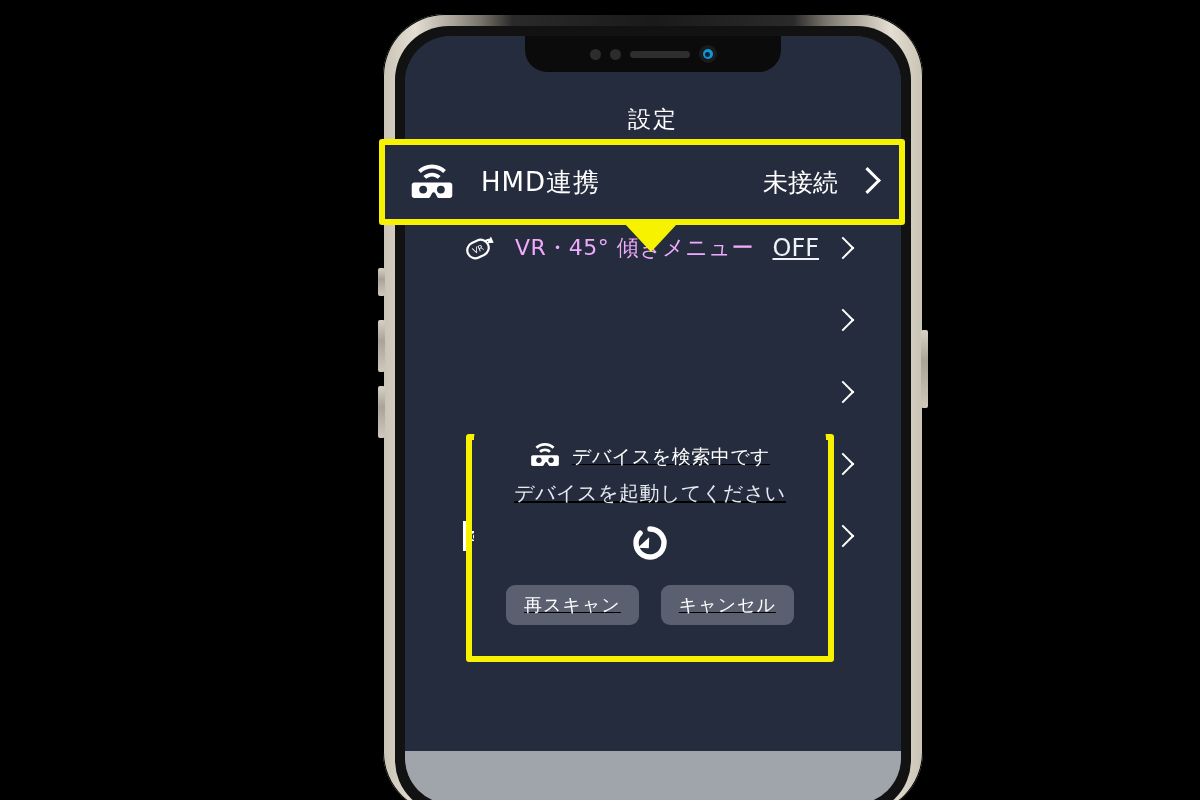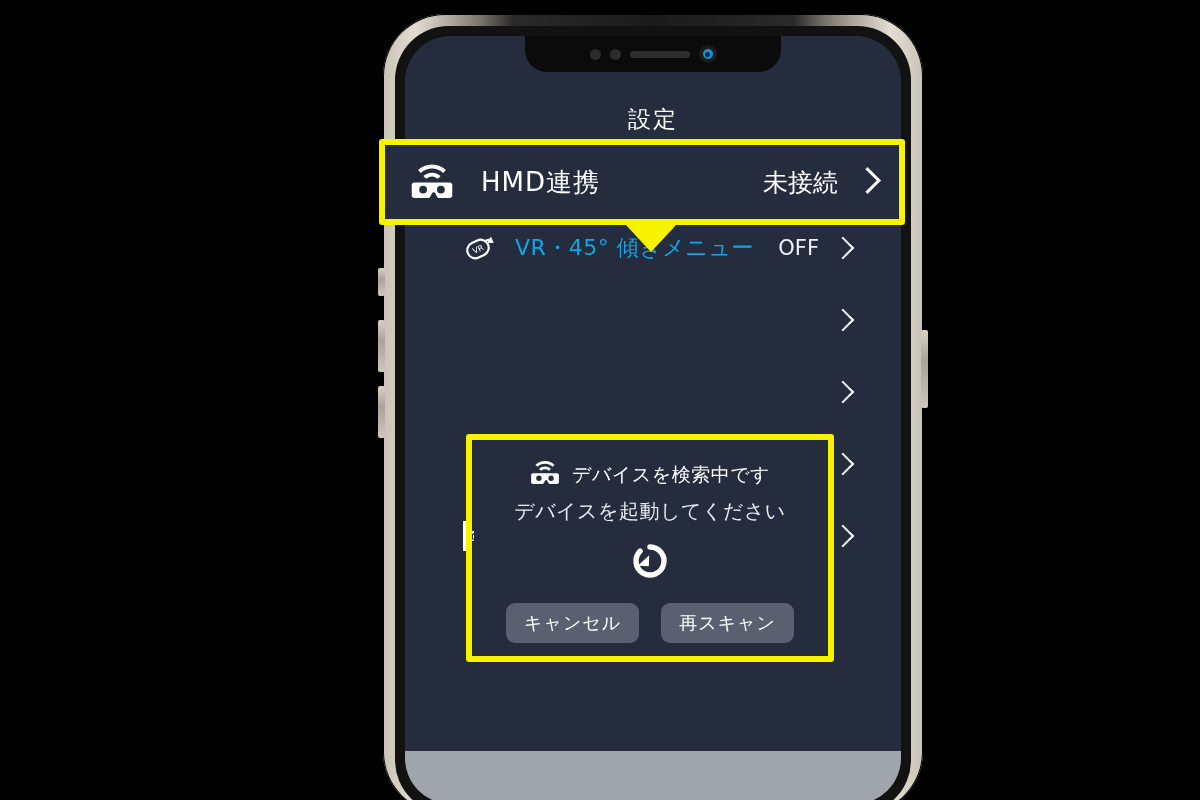--- a/index.html
+++ b/index.html
@@ -89,24 +89,24 @@
   .row {
     position: relative;
     height: 72px;
     display: flex; align-items: center;
     padding: 0 16px 0 18px;
     background: #252c3d;
   }
   .row .icon { width: 42px; flex: 0 0 42px; display:flex; align-items:center; justify-content:center; }
   .row .label {
     flex: 1 1 auto;
-    color: #0ea5e9; font-size: 22px; padding-left: 16px; letter-spacing: 0.5px;
+    color: #f0abfc; font-size: 22px; padding-left: 16px; letter-spacing: 0.5px;
     white-space: nowrap;
   }
-  .row .value { color: #eef1f6; font-size: 21px; padding-right: 16px; white-space: nowrap; }
+  .row .value { color: #eef1f6; font-size: 24px; padding-right: 16px; white-space: nowrap; text-decoration: underline; }
   .row .chev { color: #ffffff; font-size: 24px; font-weight: 300; line-height: 1; }
   .chev-glyph { display:inline-block; width: 16px; height: 16px; border-right: 2.6px solid #fff; border-top: 2.6px solid #fff; transform: rotate(45deg); }
 
   
   .screen-bg-gray {
     position: absolute; left: 0; right: 0; top: 715px; bottom: 0;
     background: #a0a4ab;
   }
 
   
@@ -139,27 +139,28 @@
   .dialog-frame {
     position: absolute;
     left: 423px; top: 434px;
     width: 368px; height: 228px;
     border: 6px solid #f7f300;
     border-radius: 3px;
     z-index: 22;
   }
   .dialog {
     position: absolute;
-    left: 431px; top: 442px;
+    left: 431px; top: 424px;
     width: 352px; height: 212px;
     background: #252c3d;
     border-radius: 14px;
     z-index: 23;
     display: flex; flex-direction: column; align-items: center;
     padding-top: 18px;
+    text-decoration: underline;
   }
   .dlg-head { display:flex; align-items:center; gap: 12px; }
   .dlg-head .t { color:#fff; font-size: 19px; letter-spacing: 0.5px; }
   .dlg-sub { color:#e7eaf0; font-size: 20px; margin-top: 8px; letter-spacing: 0.5px;}
   .dlg-spin { margin-top: 16px; }
   .dlg-btns { display:flex; gap: 22px; margin-top: 18px; }
   .dlg-btn {
     background: #5a6070;
     color: #ffffff;
     border: none;
@@ -307,18 +308,18 @@
       <span class="t">デバイスを検索中です</span>
     </div>
     <div class="dlg-sub">デバイスを起動してください</div>
     <div class="dlg-spin">
       <svg width="40" height="40" viewBox="0 0 40 40">
         <path d="M20 6a14 14 0 1 1-9.9 4.1" stroke="#fff" stroke-width="5.4" fill="none" stroke-linecap="round"></path>
         <path d="M9 26 L9 15 L20 15 Z" fill="#fff" transform="rotate(182 14 20)"></path>
       </svg>
     </div>
     <div class="dlg-btns">
+      <button class="dlg-btn">再スキャン</button>
       <button class="dlg-btn">キャンセル</button>
-      <button class="dlg-btn">再スキャン</button>
     </div>
   </div>
 
 </div>
 
 </body></html>

